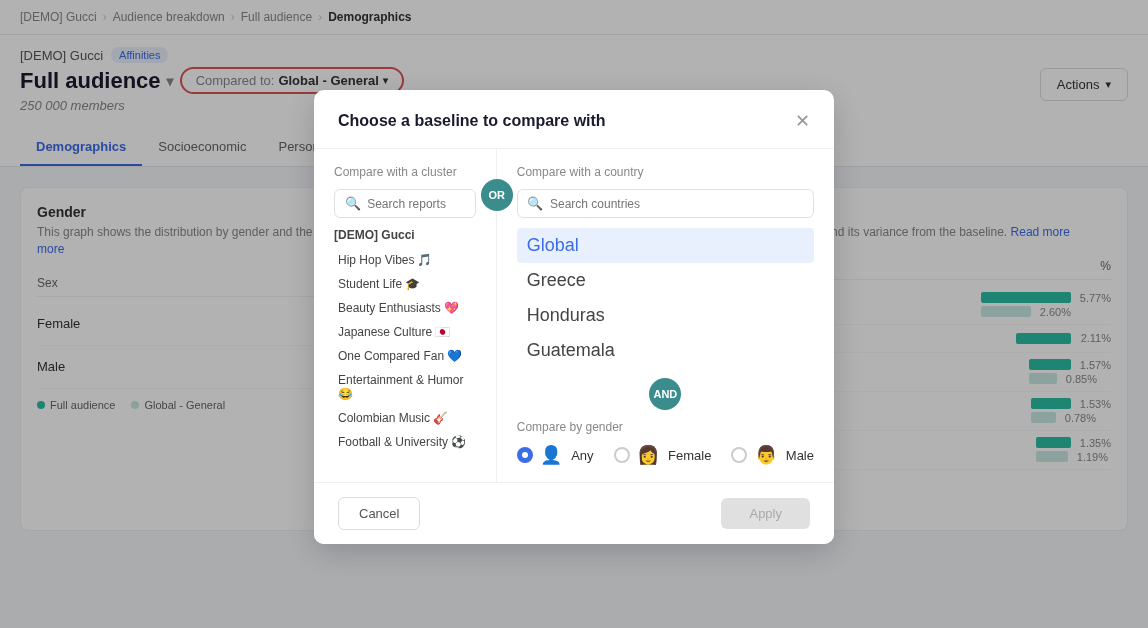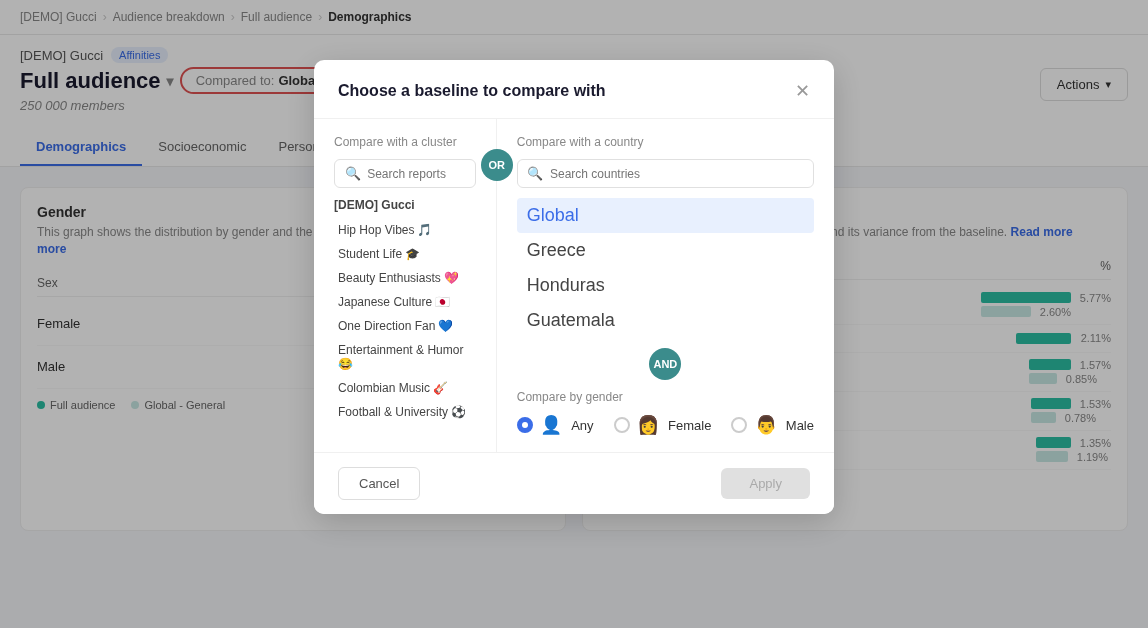--- a/index.html
+++ b/index.html
@@ -31,41 +31,41 @@
     .tab { padding: 10px 16px; font-size: 13px; cursor: pointer; color: #666; border-bottom: 2px solid transparent; }
     .tab.active { color: #3b6de8; border-bottom: 2px solid #3b6de8; font-weight: 600; }
 
     
     .page-content { padding: 20px; display: grid; grid-template-columns: 1fr 1fr; gap: 16px; position: relative; }
 
     
     .card { background: #fff; border-radius: 8px; padding: 16px; border: 1px solid #eee; }
     .card-title { font-size: 14px; font-weight: 600; color: #333; margin-bottom: 4px; }
     .card-desc { font-size: 12px; color: #888; margin-bottom: 12px; line-height: 1.4; }
-    .read-more { color: #3b6de8; text-decoration: none; font-size: 12px; font-weight: bold; }
+    .read-more { color: #3b6de8; text-decoration: none; font-size: 12px; }
     .table-header { display: flex; justify-content: space-between; align-items: center; padding: 6px 0; border-bottom: 1px solid #f0f0f0; margin-bottom: 6px; font-size: 12px; color: #666; }
     .table-row { display: flex; justify-content: space-between; align-items: center; padding: 8px 0; border-bottom: 1px solid #f8f8f8; font-size: 13px; }
     .bar-container { width: 140px; display: flex; flex-direction: column; gap: 2px; }
     .bar { height: 12px; border-radius: 2px; }
     .bar-teal { background: #2bbfa4; }
     .bar-light { background: #c8e8e4; }
 
     
     .city-row { display: flex; justify-content: space-between; align-items: center; padding: 6px 0; font-size: 13px; border-bottom: 1px solid #f8f8f8; }
     .city-bars { display: flex; flex-direction: column; gap: 2px; align-items: flex-start; }
     .city-bar-wrap { display: flex; align-items: center; gap: 4px; }
     .city-pct { font-size: 11px; color: #888; min-width: 36px; text-align: right; }
 
     
     .legend { display: flex; gap: 16px; margin-top: 10px; }
     .legend-item { display: flex; align-items: center; gap: 5px; font-size: 11px; color: #666; }
     .legend-dot { width: 8px; height: 8px; border-radius: 50%; }
 
     
-    .modal-overlay { position: fixed; top: 0; left: 0; right: 0; bottom: 0; background: rgba(0,0,0,0.3); z-index: 100; display: flex; align-items: flex-start; justify-content: center; padding-top: 60px; }
+    .modal-overlay { position: fixed; top: 0; left: 0; right: 0; bottom: 0; background: rgba(0,0,0,0.3); z-index: 100; display: flex; align-items: flex-start; justify-content: center; padding-top: 90px; }
     .modal { background: #fff; border-radius: 10px; width: 520px; box-shadow: 0 8px 32px rgba(0,0,0,0.18); overflow: hidden; }
     .modal-header { display: flex; align-items: center; justify-content: space-between; padding: 20px 24px 16px; border-bottom: 1px solid #f0f0f0; }
     .modal-title { font-size: 16px; font-weight: 600; color: #1a1a2e; }
     .close-btn { background: none; border: none; cursor: pointer; font-size: 18px; color: #999; }
     .modal-body { display: flex; gap: 0; }
     .modal-left { flex: 1; padding: 16px 20px; border-right: 1px solid #f0f0f0; }
     .modal-right { flex: 1; padding: 16px 20px; }
     .modal-section-title { font-size: 12px; color: #888; margin-bottom: 10px; font-weight: 500; }
     .search-input-wrap { display: flex; align-items: center; gap: 6px; border: 1px solid #e0e0e0; border-radius: 6px; padding: 6px 10px; margin-bottom: 10px; }
     .search-input-wrap input { border: none; outline: none; font-size: 12px; width: 100%; color: #555; }
@@ -278,21 +278,21 @@
         <div class="search-input-wrap">
           <span class="search-icon">🔍</span>
           <input type="text" placeholder="Search reports" style="">
         </div>
         <div class="cluster-group-title">[DEMO] Gucci</div>
         <ul class="cluster-list">
           <li class="cluster-item">Hip Hop Vibes 🎵</li>
           <li class="cluster-item">Student Life 🎓</li>
           <li class="cluster-item">Beauty Enthusiasts 💖</li>
           <li class="cluster-item">Japanese Culture 🇯🇵</li>
-          <li class="cluster-item">One Direction Fan 💙</li>
+          <li class="cluster-item">One Compared Fan 💙</li>
           <li class="cluster-item">Entertainment &amp; Humor 😂</li>
           <li class="cluster-item">Colombian Music 🎸</li>
           <li class="cluster-item">Football &amp; University ⚽</li>
         </ul>
       </div>
 
       <div style="position:relative;width:0;overflow:visible;display:flex;align-items:flex-start;justify-content:center;">
         <div style="position:absolute;top:30px;left:-16px;background:#3b8c8c;color:#fff;border-radius:50%;width:32px;height:32px;display:flex;align-items:center;justify-content:center;font-size:11px;font-weight:700;z-index:10;text-align:right;">OR</div>
       </div>
 

